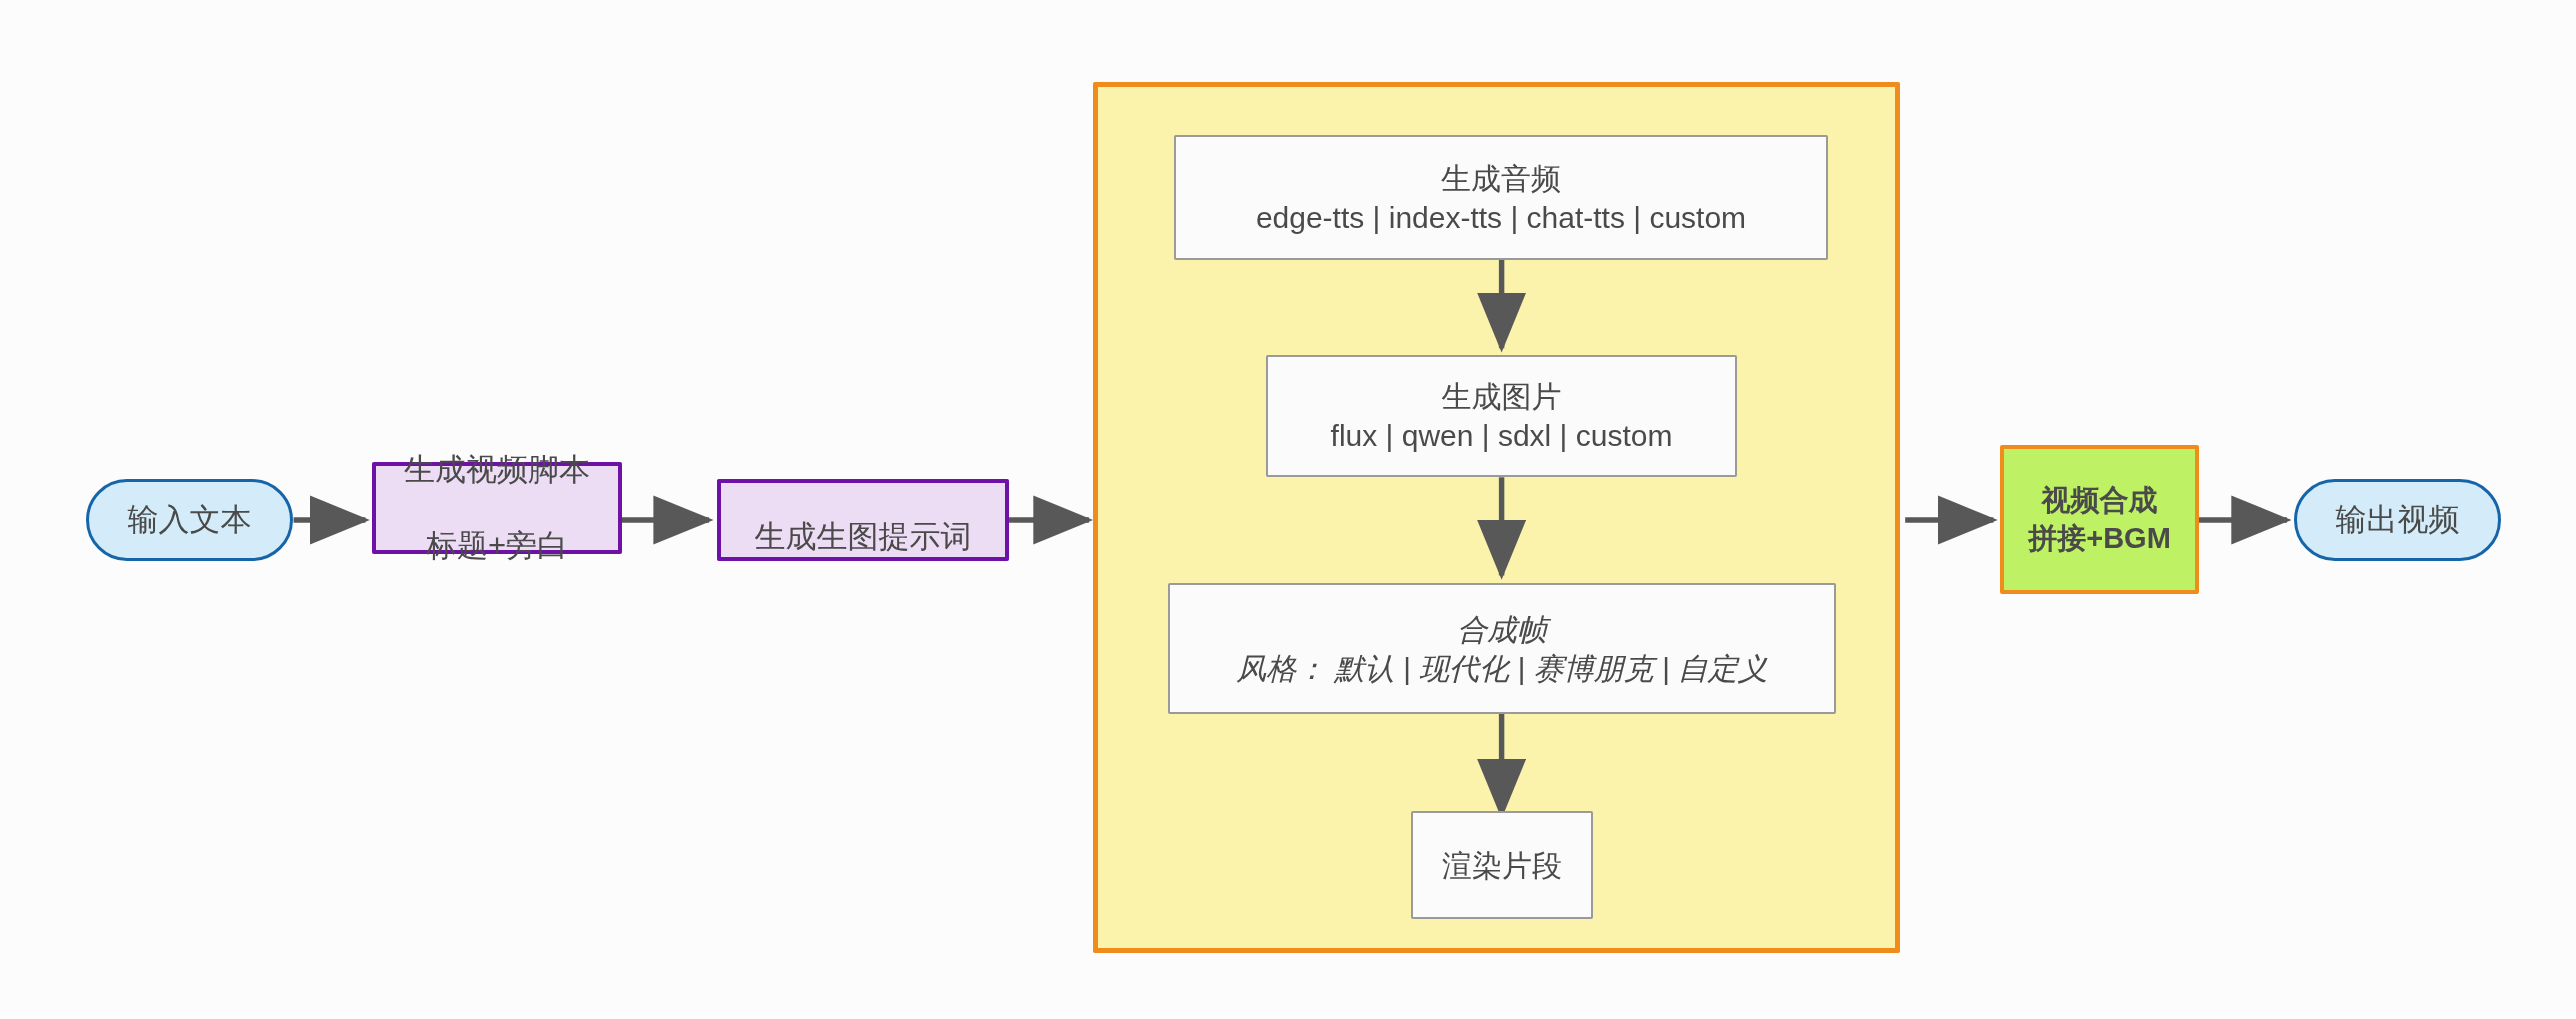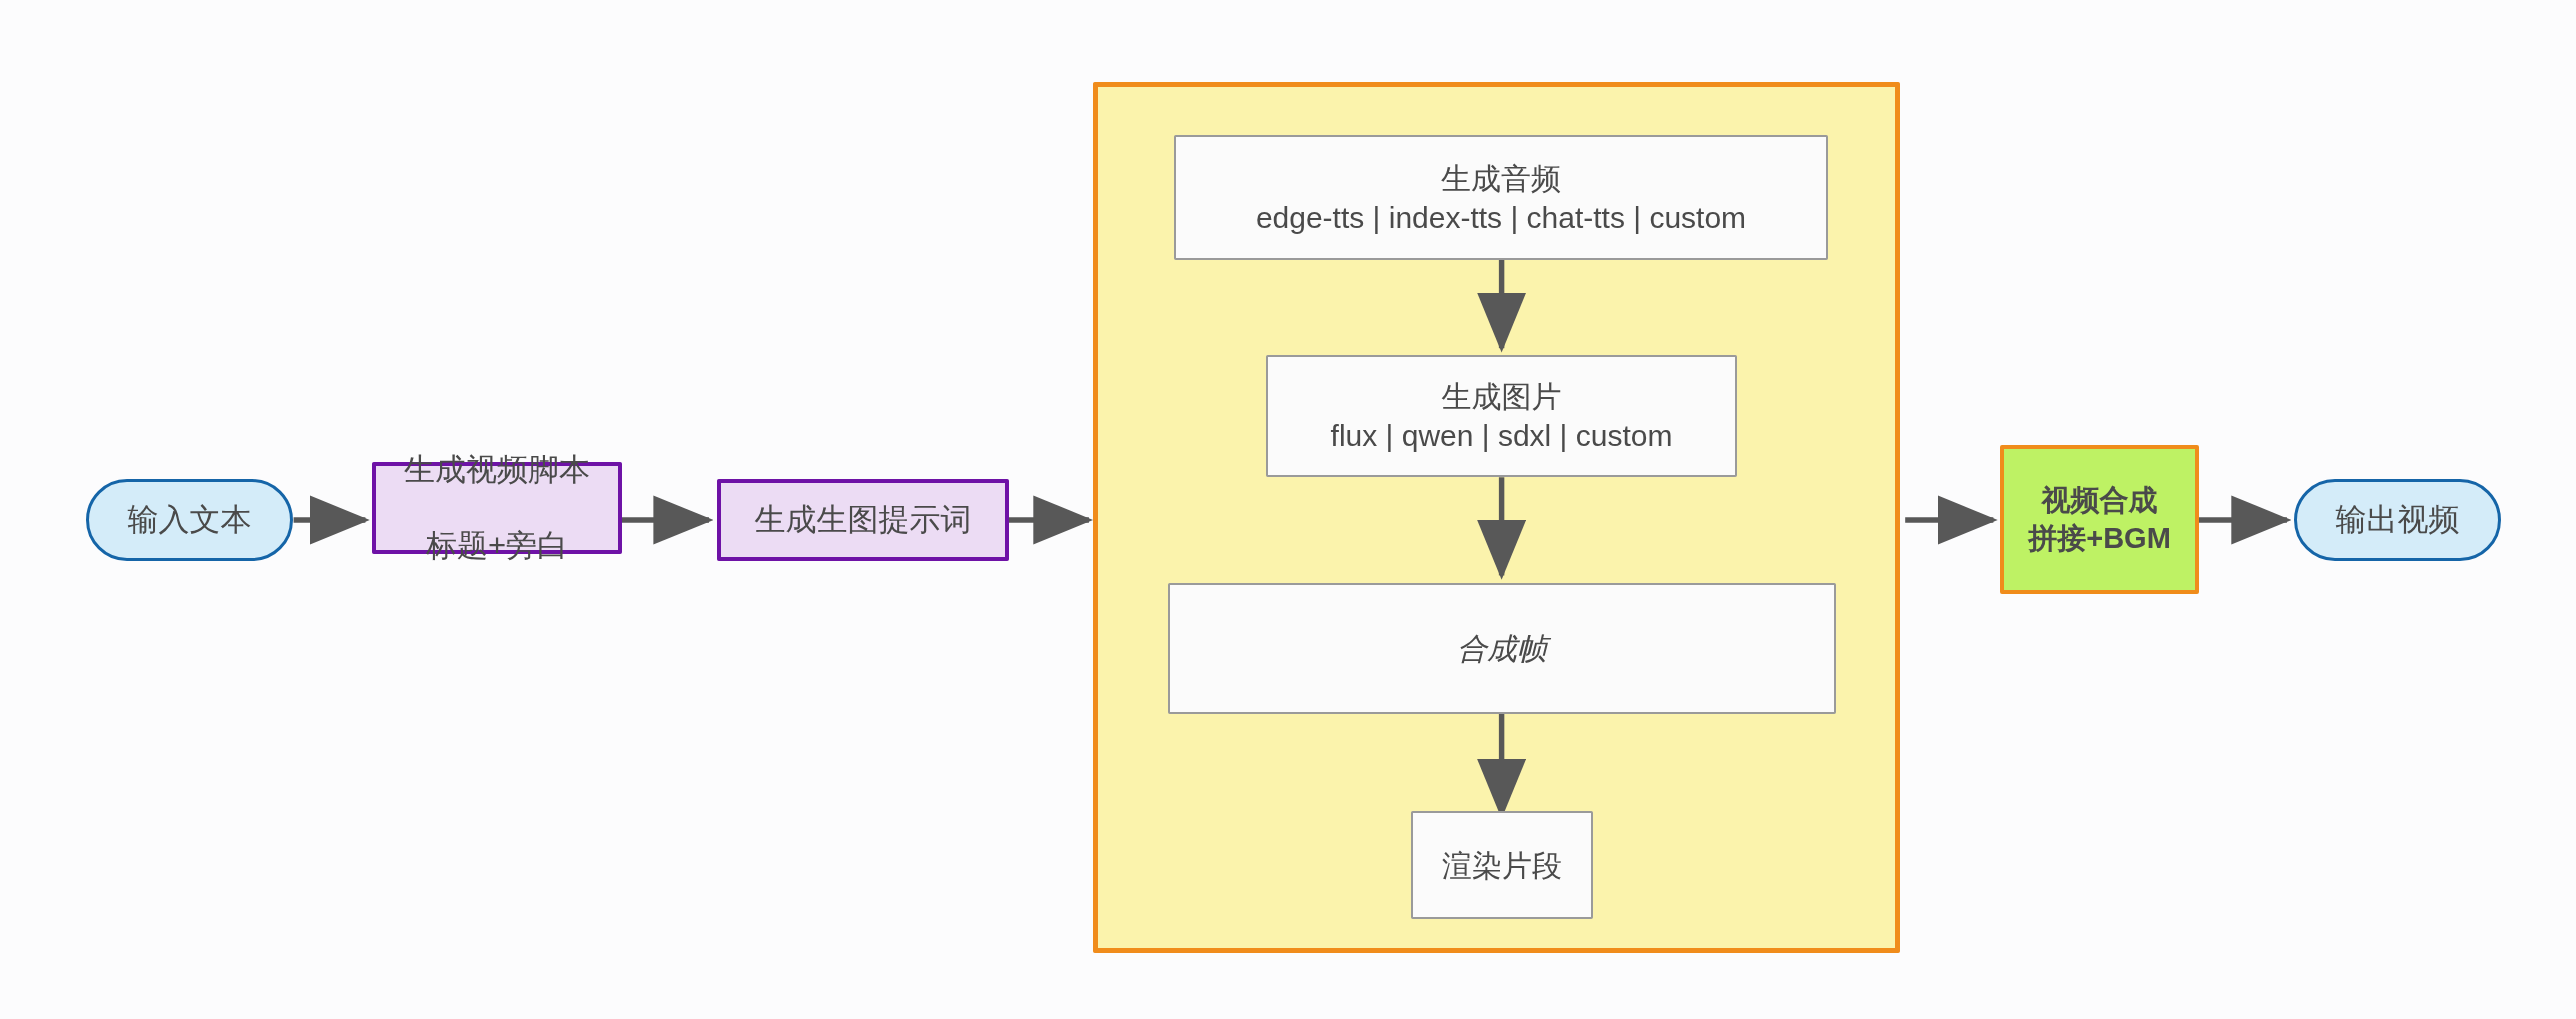--- a/index.html
+++ b/index.html
@@ -110,36 +110,37 @@
 
   <div class="node stadium" style="left:86px; top:479px; width:207px; height:82px;">
     <span class="ln">输入文本</span>
   </div>
 
   <div class="node purple" style="left:372px; top:462px; width:250px; height:92px;gap:36px;">
     <span class="ln">生成视频脚本</span>
     <span class="ln">标题+旁白</span>
   </div>
 
-  <div class="node purple" style="left:717px; top:479px; width:292px; height:82px;">
+  <div class="node purple" style="left:717px; top:479px; width:292px; height:82px;justify-content:flex-end;">
     <span class="ln">生成生图提示词</span>
   </div>
 
   <div class="node plain" style="left:1266px; top:355px; width:471px; height:122px;">
     <span class="ln">生成图片</span>
     <span class="ln">flux | qwen | sdxl | custom</span>
   </div>
 
   <div class="node plain" style="left:1174px; top:135px; width:654px; height:125px;">
     <span class="ln">生成音频</span>
     <span class="ln">edge-tts | index-tts | chat-tts | custom</span>
   </div>
 
   <div class="node plain" style="left:1168px; top:583px; width:668px; height:131px;font-style:italic;">
     <span class="ln">合成帧</span>
+    <span class="ln">风格： 默认 | 现代化 | 赛博朋克 | 自定义</span>
   </div>
 
   <div class="node plain" style="left:1411px; top:811px; width:182px; height:108px;text-align:center;">
     <span class="ln">渲染片段</span>
   </div>
 
   <div class="node orange" style="left:2000px; top:445px; width:199px; height:149px;">
     <span class="ln">视频合成</span>
     <span class="ln">拼接+BGM</span>
   </div>

